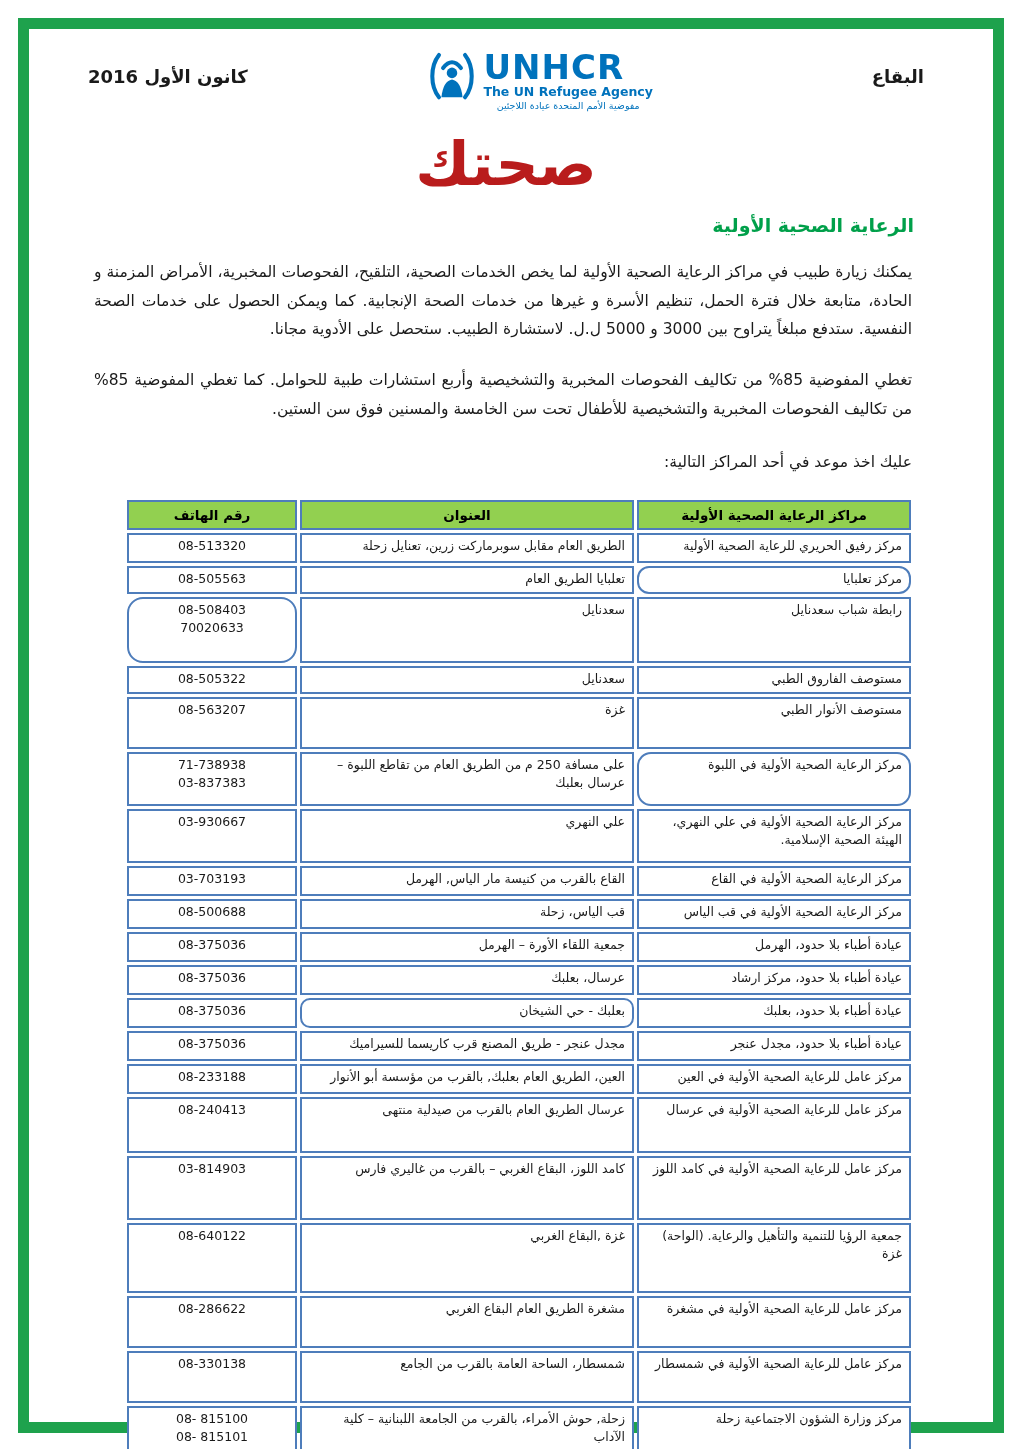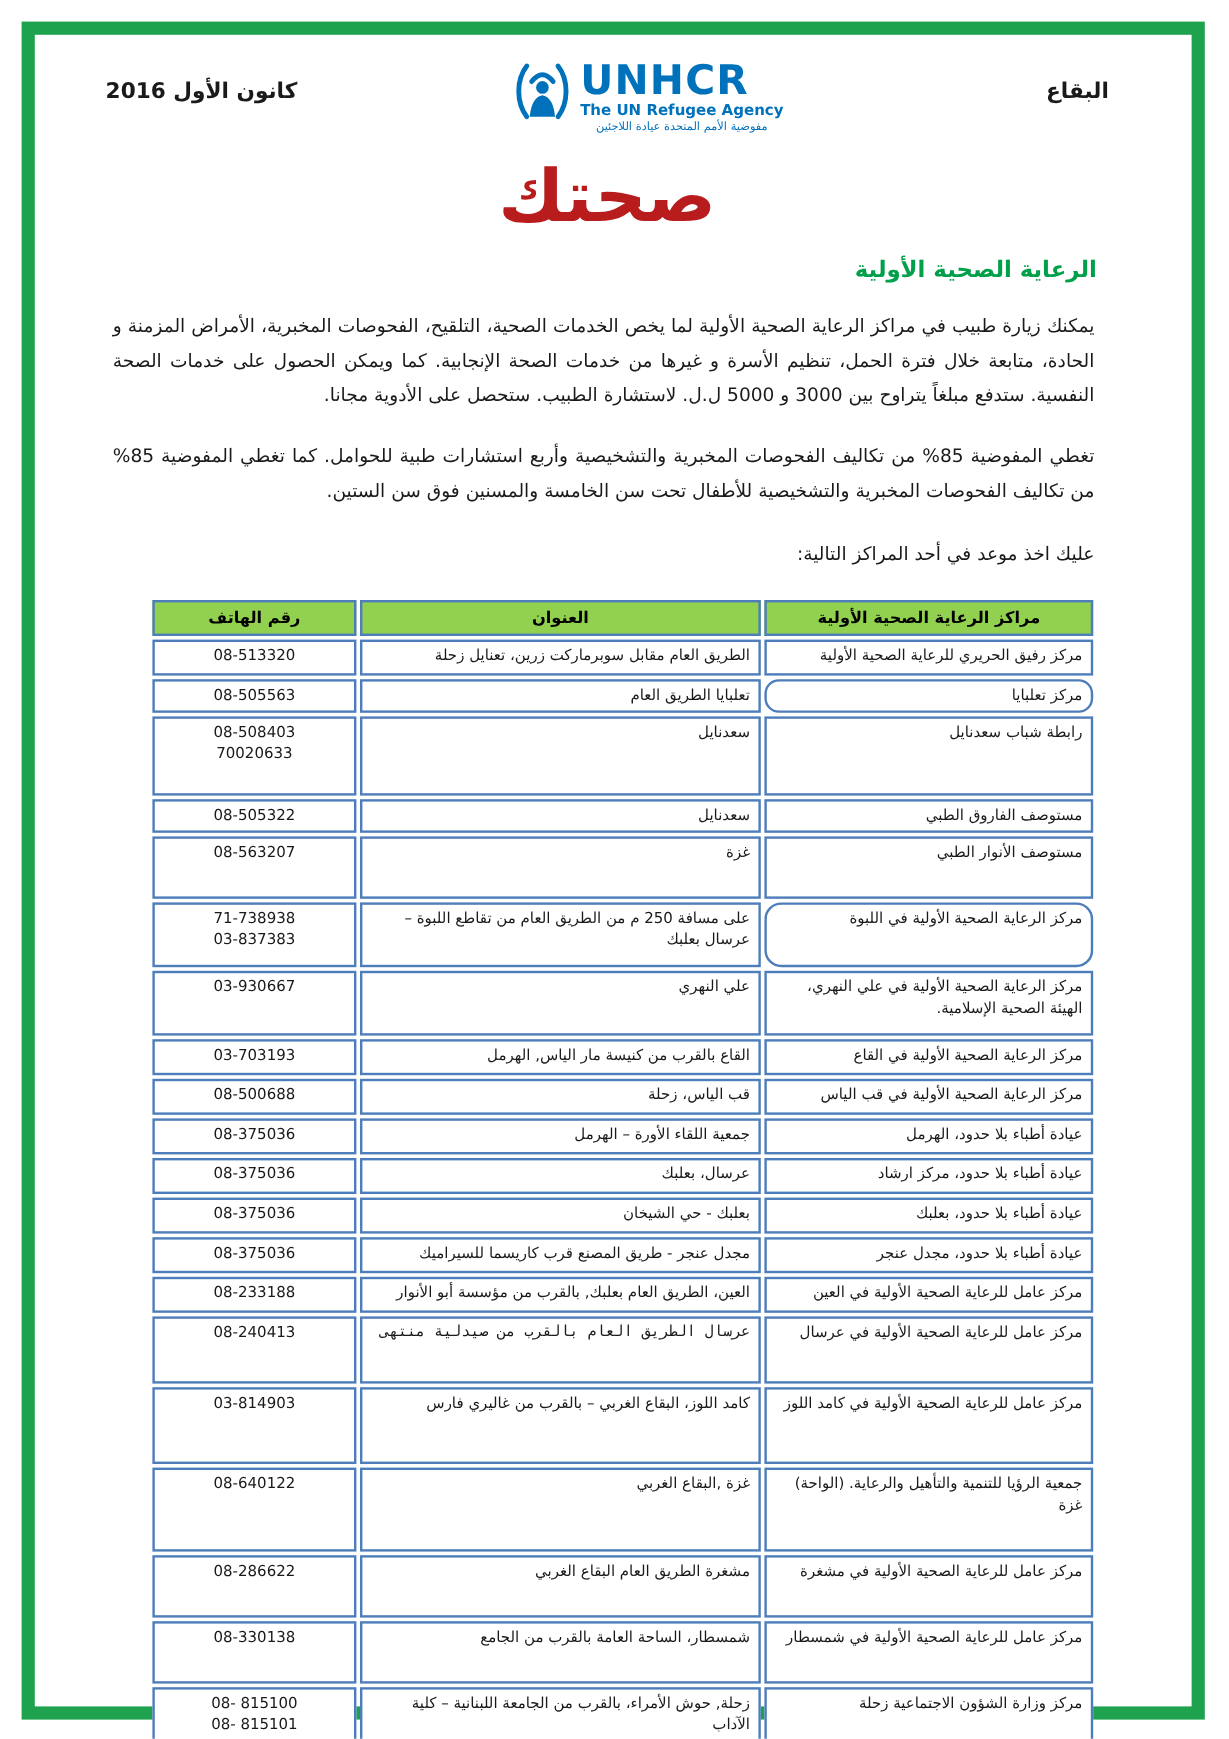--- a/index.html
+++ b/index.html
@@ -113,21 +113,21 @@
 
   <tr>
     <td class="c-center" style="height: 20px; border-radius: 12px;">مركز تعلبايا</td>
     <td class="c-address" style="height: 20px;">تعلبايا الطريق العام</td>
     <td class="c-phone" style="height: 20px;">08-505563</td>
   </tr>
 
   <tr>
     <td class="c-center" style="height: 58px;">رابطة شباب سعدنايل</td>
     <td class="c-address" style="height: 58px;">سعدنايل</td>
-    <td class="c-phone" style="height: 58px;">08-508403
+    <td class="c-phone" style="height: 58px; border-radius: 16px;">08-508403
 70020633</td>
   </tr>
 
   <tr>
     <td class="c-center" style="height: 20px;">مستوصف الفاروق الطبي</td>
     <td class="c-address" style="height: 20px;">سعدنايل</td>
     <td class="c-phone" style="height: 20px;">08-505322</td>
   </tr>
 
   <tr>
@@ -168,39 +168,39 @@
   </tr>
 
   <tr>
     <td class="c-center" style="height: 22px;">عيادة أطباء بلا حدود، مركز ارشاد</td>
     <td class="c-address" style="height: 22px;">عرسال، بعلبك</td>
     <td class="c-phone" style="height: 22px;">08-375036</td>
   </tr>
 
   <tr>
     <td class="c-center" style="height: 22px;">عيادة أطباء بلا حدود، بعلبك</td>
-    <td class="c-address" style="height: 22px;">بعلبك - حي الشيخان</td>
+    <td class="c-address" style="height: 22px; border-radius: 10px;">بعلبك - حي الشيخان</td>
     <td class="c-phone" style="height: 22px;">08-375036</td>
   </tr>
 
   <tr>
     <td class="c-center" style="height: 22px;">عيادة أطباء بلا حدود، مجدل عنجر</td>
     <td class="c-address" style="height: 22px;">مجدل عنجر - طريق المصنع قرب كاريسما للسيراميك</td>
     <td class="c-phone" style="height: 22px;">08-375036</td>
   </tr>
 
   <tr>
     <td class="c-center" style="height: 22px;">مركز عامل للرعاية الصحية الأولية في العين</td>
     <td class="c-address" style="height: 22px;">العين، الطريق العام بعلبك, بالقرب من مؤسسة أبو الأنوار</td>
     <td class="c-phone" style="height: 22px;">08-233188</td>
   </tr>
 
   <tr>
     <td class="c-center" style="height: 48px;">مركز عامل للرعاية الصحية الأولية في عرسال</td>
-    <td class="c-address" style="height: 48px; font-family: Liberation Mono, monospace;">عرسال الطريق العام بالقرب من صيدلية منتهى</td>
+    <td class="c-address" style="height: 48px;">عرسال الطريق العام بالقرب من صيدلية منتهى</td>
     <td class="c-phone" style="height: 48px;">08-240413</td>
   </tr>
 
   <tr>
     <td class="c-center" style="height: 56px;">مركز عامل للرعاية الصحية الأولية في كامد اللوز</td>
     <td class="c-address" style="height: 56px;">كامد اللوز، البقاع الغربي – بالقرب من غاليري فارس</td>
     <td class="c-phone" style="height: 56px;">03-814903</td>
   </tr>
 
   <tr>

